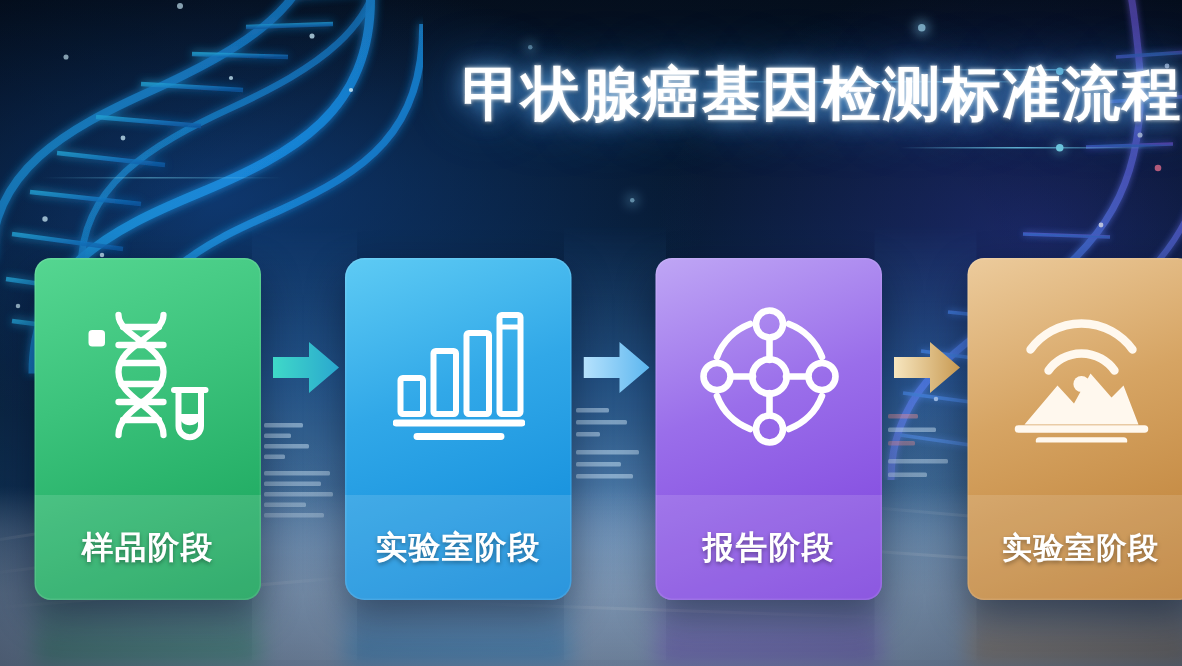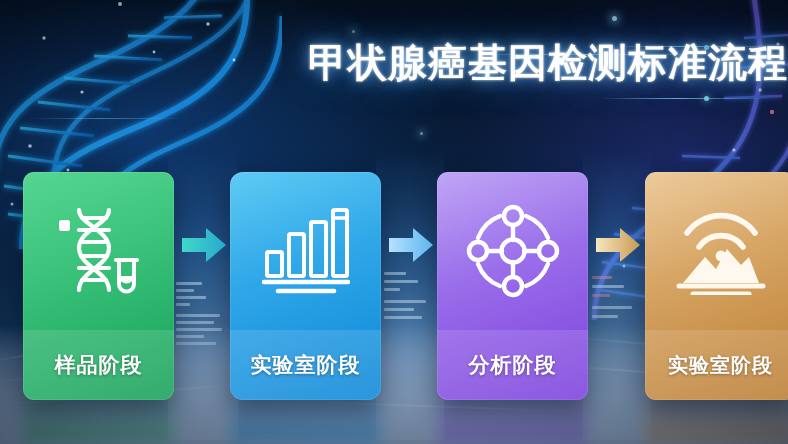--- a/index.html
+++ b/index.html
@@ -370,21 +370,21 @@
           <line x1="58" y1="47" x2="72" y2="47"></line>
           <circle cx="47" cy="47" r="11.5"></circle>
           <circle cx="47" cy="12" r="9"></circle>
           <circle cx="47" cy="82" r="9"></circle>
           <circle cx="12" cy="47" r="9"></circle>
           <circle cx="82" cy="47" r="9"></circle>
         </g>
       </svg>
     </div>
     <div class="label-band">
-      <span class="label">分析阶段</span>
+      <span class="label">报告阶段</span>
     </div>
   </div>
 
   <div class="arrow" style="left:596px;">
     <svg width="44" height="38" viewBox="0 0 44 38">
       <defs>
           <linearGradient id="ag3" x1="0" y1="0" x2="1" y2="0">
         <stop offset="0%" stop-color="#f7e6bf"></stop>
             <stop offset="100%" stop-color="#c89a52"></stop>
       </linearGradient>

